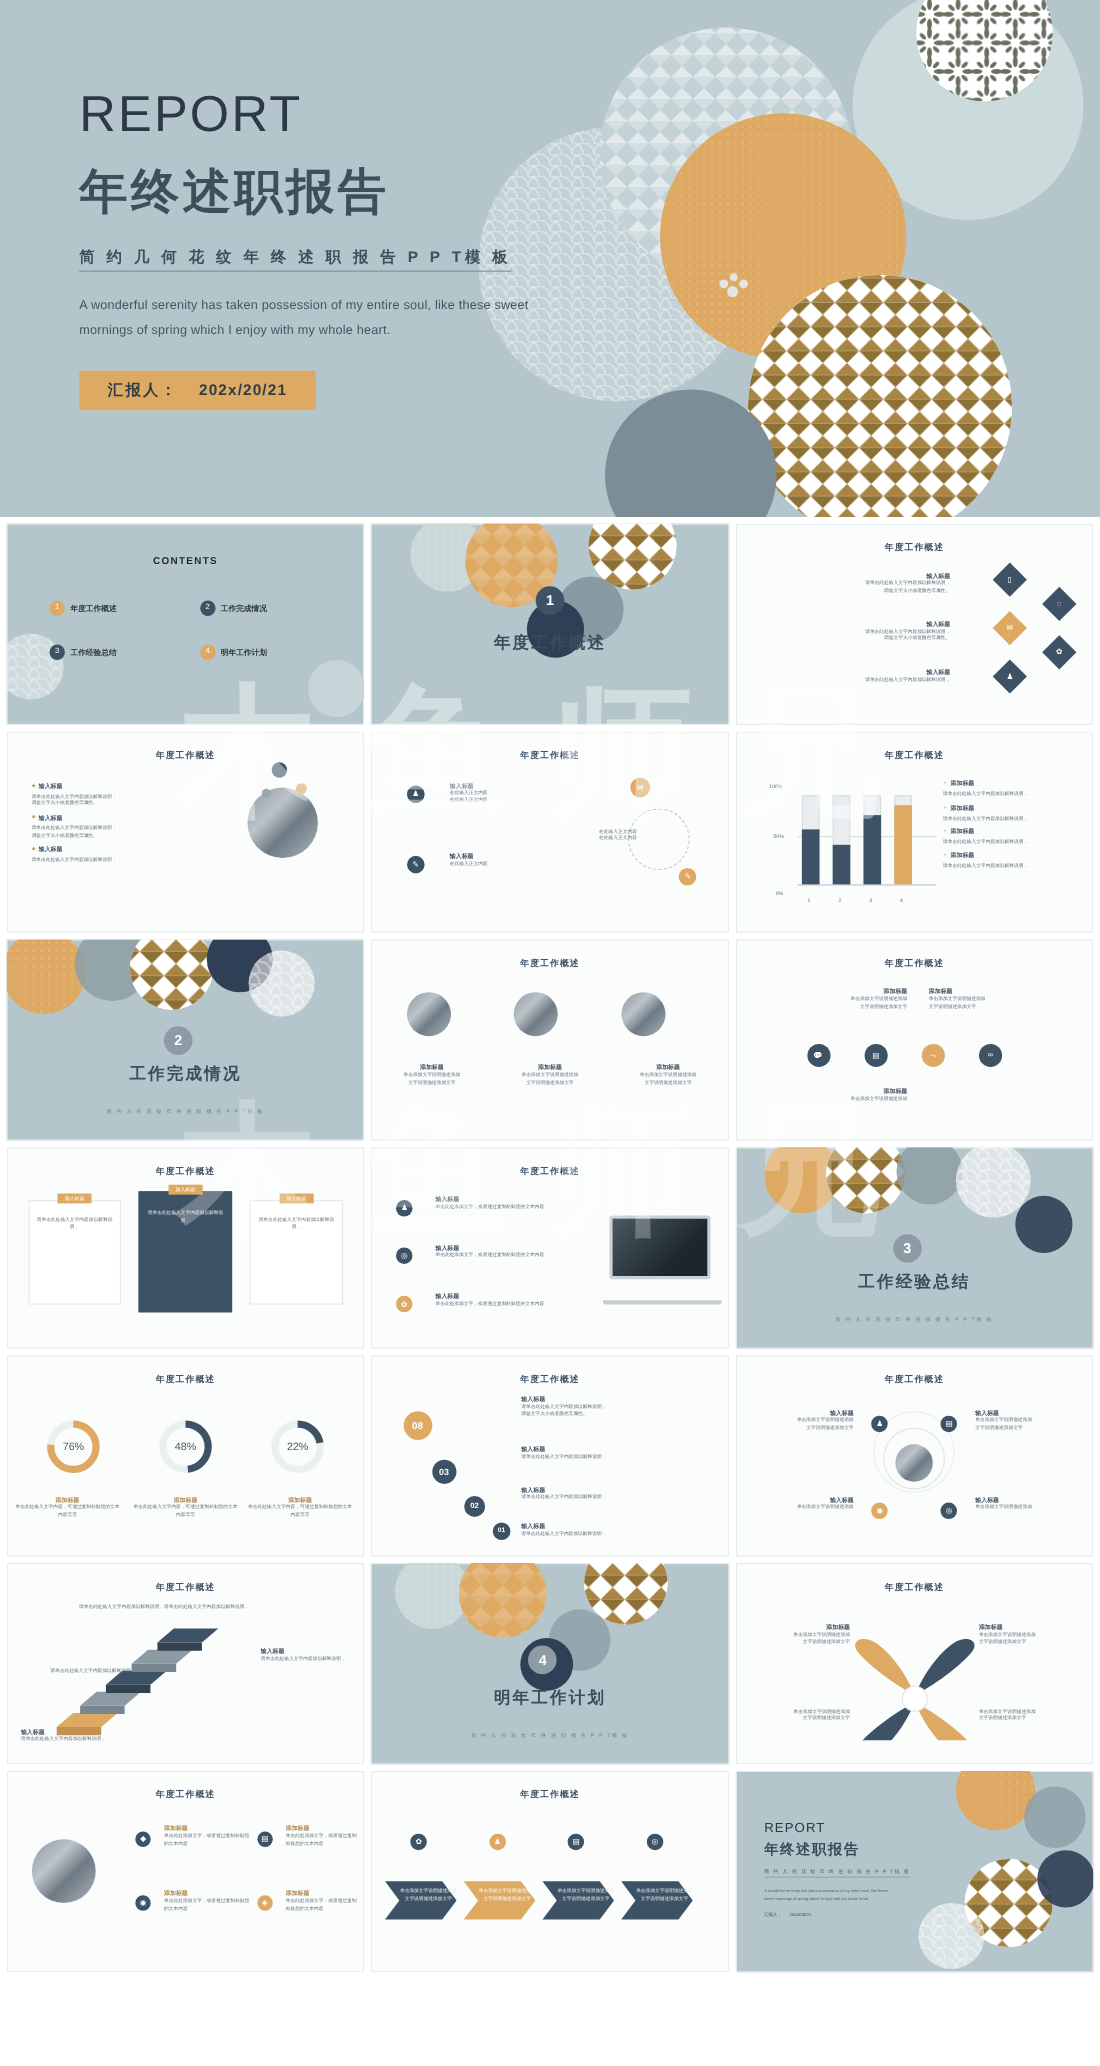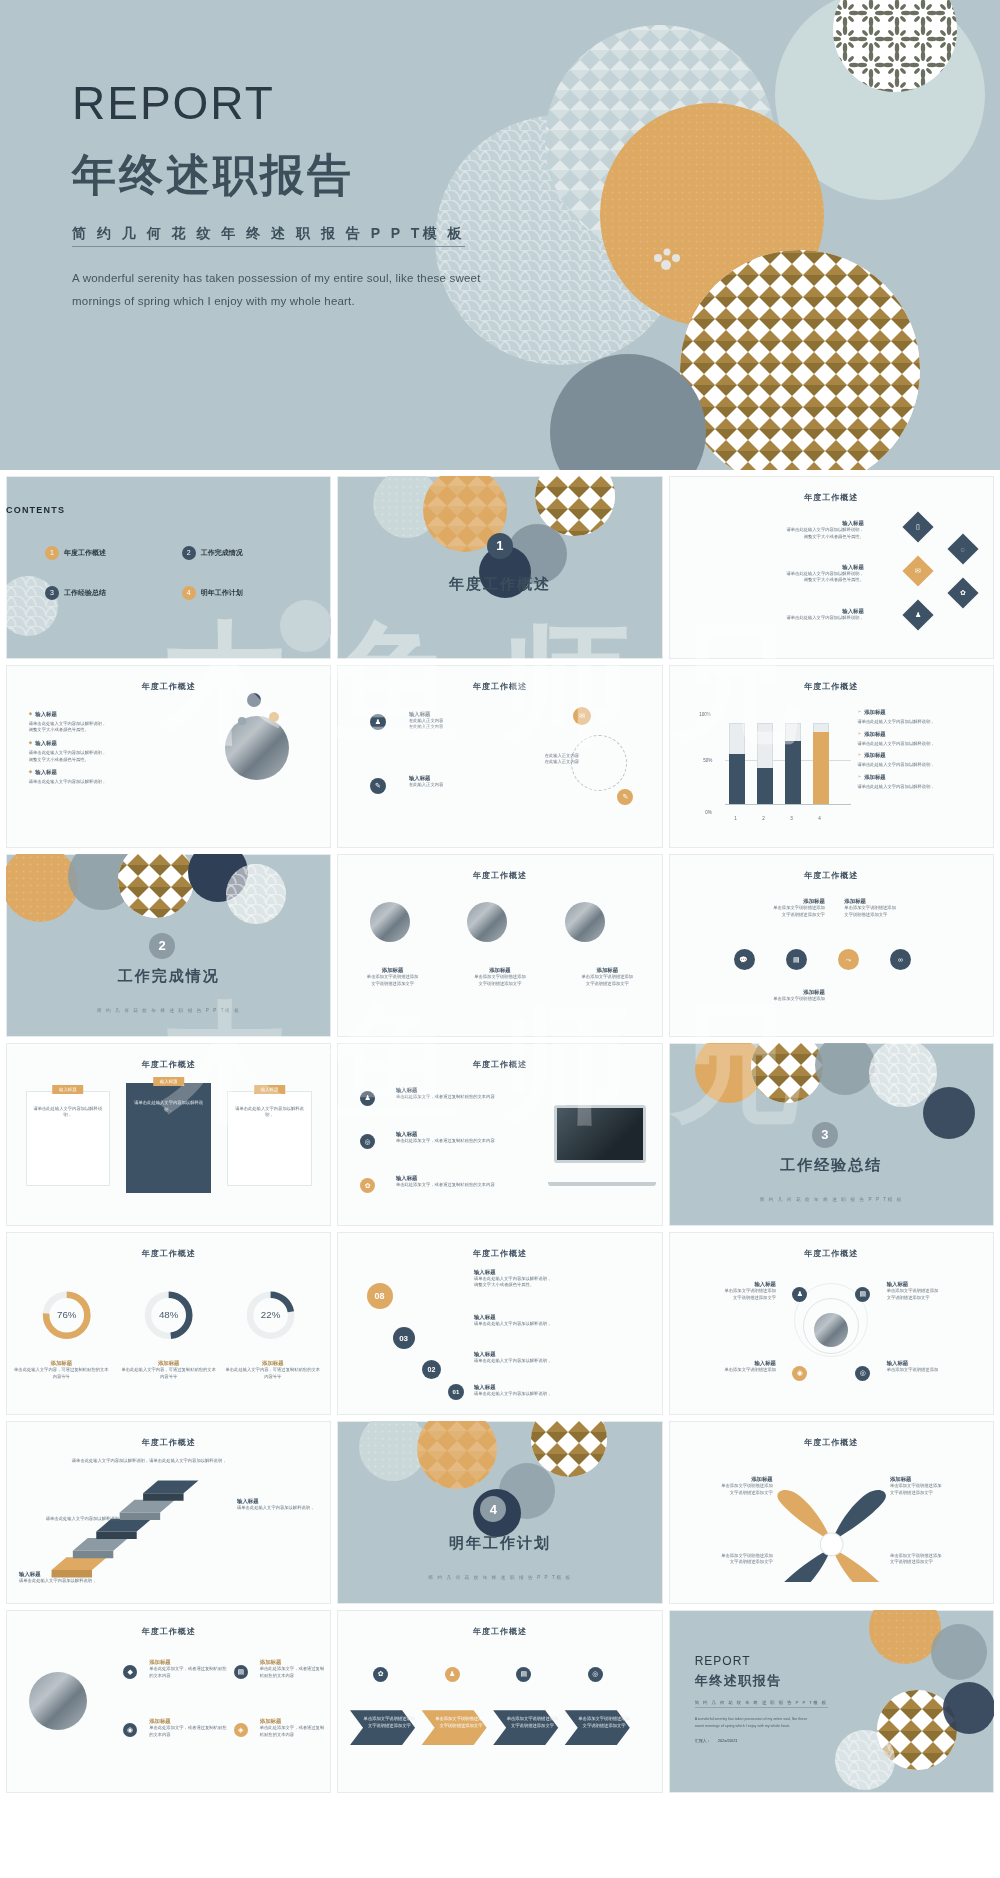--- a/index.html
+++ b/index.html
@@ -73,21 +73,21 @@
     position:absolute; border-radius:50%;
     display:flex; align-items:center; justify-content:center;
     color:#fff; font-size:13px; font-weight:600;
   }
   .ph { font-size:4.3px; color:#63737e; line-height:1.55; }
   .ph-h { font-size:5.4px; color:#3f5160; font-weight:700; }
 
   
   .contents-title {
     position:absolute; left:0; right:0; top:16%;
-    text-align:left; font-size:9px; font-weight:700;
+    text-align:center; font-size:9px; font-weight:700;
     color:#1d2730; letter-spacing:1.2px;
   }
   .c-item { position:absolute; display:flex; align-items:center; gap:5px; }
   .c-dot {
     width:14px; height:14px; border-radius:50%; color:#fff;
     font-size:7px; display:flex; align-items:center; justify-content:center;
     flex:0 0 auto;
   }
   .c-lbl { font-size:7px; color:#2e3a44; font-weight:600; white-space:nowrap; }
 
@@ -195,20 +195,24 @@
       <circle cx="658" cy="258" r="4"></circle>
         <circle cx="667" cy="252" r="3.5"></circle>
     </g>
   </svg>
 
   <div class="cover-inner">
     <div class="cover-title-en">REPORT</div>
     <div class="cover-title-cn">年终述职报告</div>
     <div class="cover-sub">简 约 几 何 花 纹 年 终 述 职 报 告 P P T模 板</div>
     <div class="cover-desc">A wonderful serenity has taken possession of my entire soul, like these sweet mornings of spring which I enjoy with my whole heart.</div>
+    <div class="cover-badge">
+      <span class="who">汇报人：</span>
+      <span class="dt">202x/20/21</span>
+    </div>
   </div>
 </div>
 
 <div class="grid">
 
   <div class="slide tinted">
     <svg width="100%" height="100%" style="position:absolute;inset:0">
       <circle cx="22" cy="130" r="30" fill="#ffffff" opacity=".35"></circle>
       <circle cx="22" cy="130" r="30" fill="url(#pWave)" opacity=".5"></circle>
       <circle cx="300" cy="150" r="26" fill="#c7d4d8"></circle>

